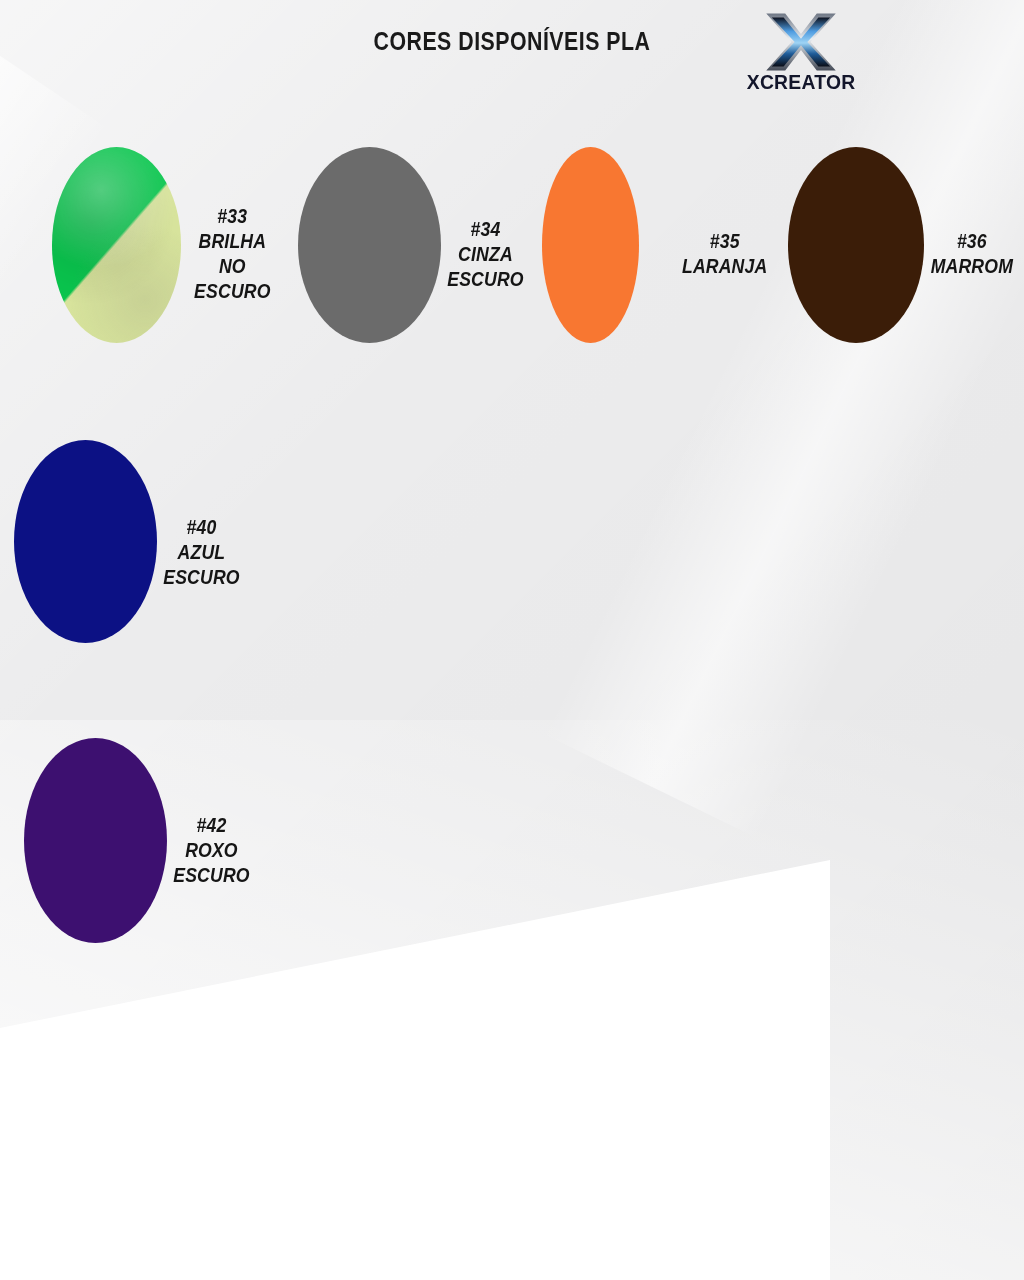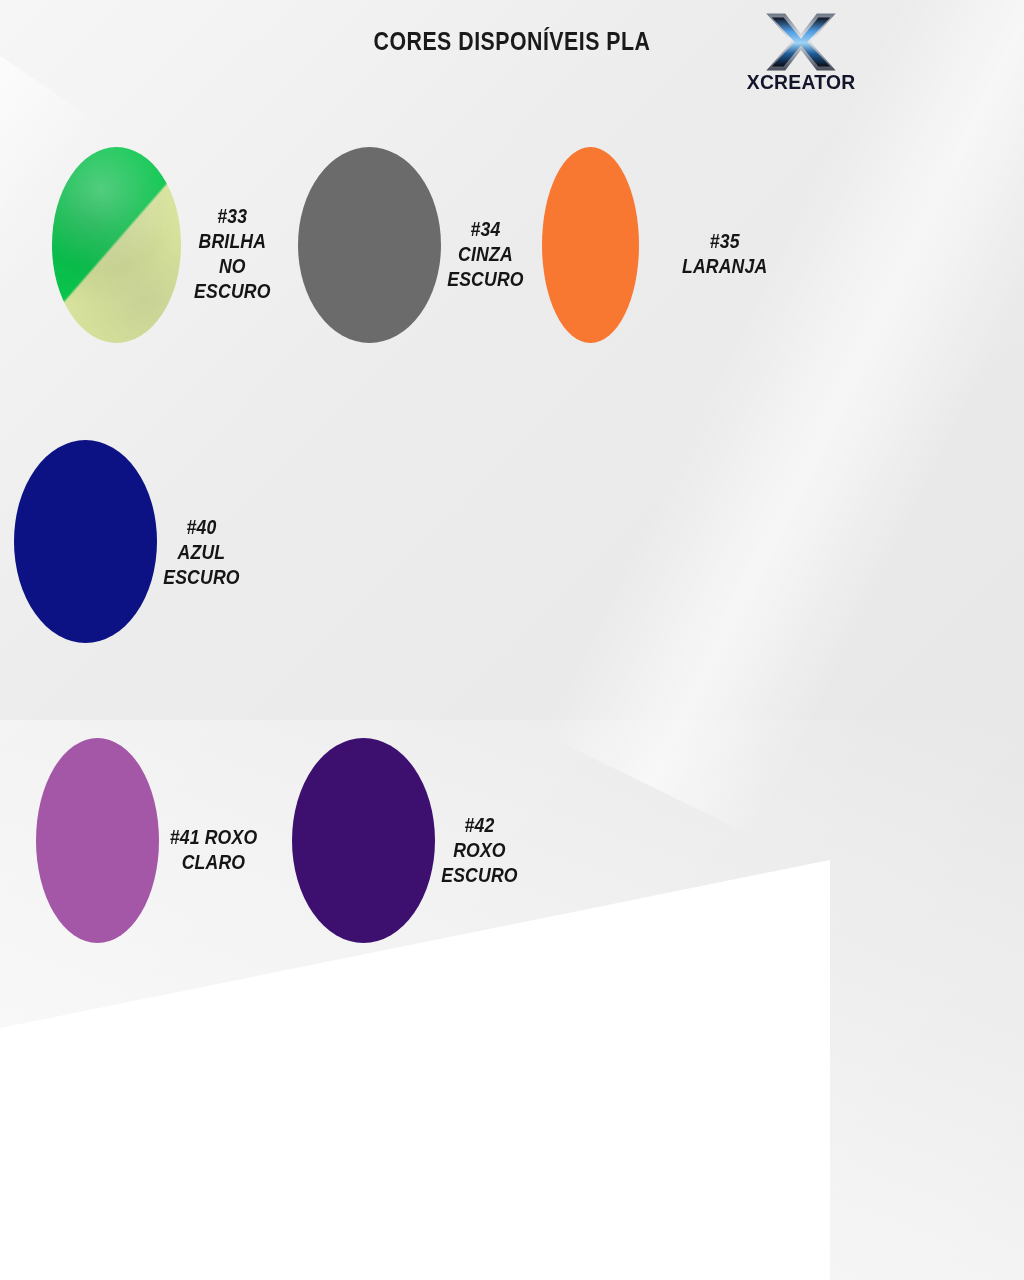--- a/index.html
+++ b/index.html
@@ -222,35 +222,35 @@
       </div>
       <div class="cell cell-1">
         <div class="swatch" id="sw-34" style="background: rgb(107, 107, 107);"></div>
         <div class="label">#34 CINZA
 ESCURO</div>
       </div>
       <div class="cell cell-2">
         <div class="swatch" id="sw-35" style="background: rgb(248, 119, 49);"></div>
         <div class="label">#35 LARANJA</div>
       </div>
+      <div class="cell cell-3">
+        <div class="swatch" id="sw-36" style="background: rgb(59, 29, 8);"></div>
+        <div class="label">#36 MARROM</div>
+      </div>
     </div>
 
     <div class="row row-2">
       <div class="cell cell-3">
         <div class="swatch" id="sw-40" style="background: rgb(12, 17, 132);"></div>
         <div class="label">#40 AZUL
 ESCURO</div>
       </div>
     </div>
 
     <div class="row row-3">
-      <div class="cell cell-0">
-        <div class="swatch" id="sw-41" style="background: rgb(163, 87, 166);"></div>
-        <div class="label">#41 ROXO CLARO</div>
-      </div>
       <div class="cell cell-1">
         <div class="swatch" id="sw-42" style="background: rgb(61, 16, 112);"></div>
         <div class="label">#42 ROXO
 ESCURO</div>
       </div>
     </div>
 
   </div>
 </div>
 

